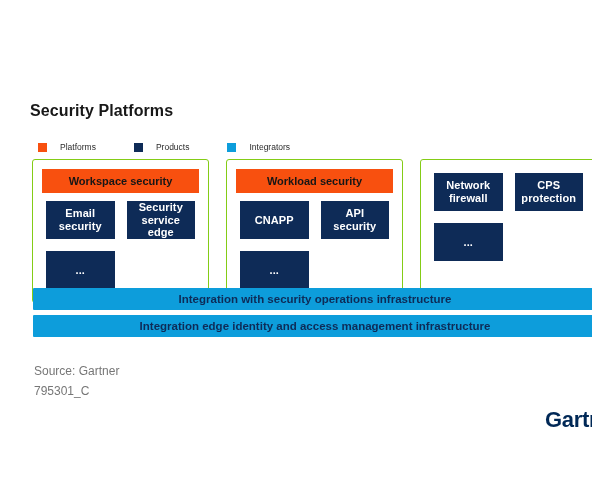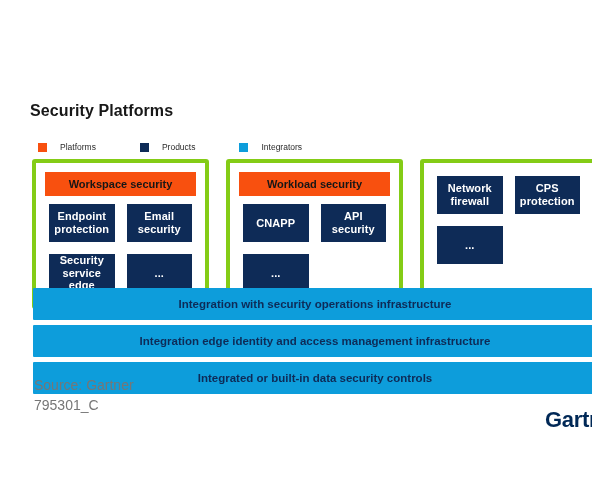--- a/index.html
+++ b/index.html
@@ -20,41 +20,41 @@
     font-weight: 700;
     color: #181818;
     letter-spacing: 0.1px;
   }
   .legend {
     position: absolute;
     left: 14px;
     top: 118px;
     display: flex;
     align-items: flex-end;
-    gap: 28px;
+    gap: 22px;
   }
   .legend-item { display: flex; align-items: center; gap: 5px; }
   .legend-swatch { width: 9px; height: 9px; display: inline-block; }
   .sw-platforms { background: #F8500F; }
   .sw-products { background: #0E2B57; }
   .sw-integrators { background: #0D9DDB; }
   .legend-label { font-size: 8.5px; color: #2b2b2b; }
 
   .boxes-row {
     position: absolute;
     left: 12px;
     top: 139px;
     width: 573px;
     display: flex;
     gap: 9px;
   }
   .platform-box {
     flex: 1;
     background: #ffffff;
-    border: 4px solid #84cc16;
+    border: 1px solid #84cc16;
     border-radius: 3px;
     padding: 5px;
   }
   .platform-header {
     height: 24px;
     background: #F8500F;
     display: flex;
     align-items: center;
     justify-content: center;
     font-size: 11px;
@@ -81,36 +81,36 @@
     padding: 0 5px;
     letter-spacing: 0.1px;
   }
   .bars {
     position: absolute;
     left: 13px;
     top: 268px;
     width: 572px;
   }
   .integration-bar {
-    height: 32px;
+    height: 22px;
     background: #0D9DDB;
     margin-bottom: 5px;
     display: flex;
     align-items: center;
     justify-content: center;
     font-size: 11.5px;
     font-weight: 700;
     color: #0E2B57;
     border-radius: 1px;
   }
   .source {
     position: absolute;
     left: 14px;
-    top: 357px;
-    font-size: 14px;
+    top: 343px;
+    font-size: 12px;
     color: #767676;
     line-height: 16px;
   }
   .gartner-logo {
     position: absolute;
     left: 529px;
     top: 391px;
     font-size: 22px;
     font-weight: 700;
     color: #002856;
@@ -138,21 +138,20 @@
       <span class="legend-swatch sw-integrators"></span>
       <span class="legend-label">Integrators</span>
     </div>
   </div>
 
   <div class="boxes-row">
 
     <div class="platform-box">
       <div class="platform-header">Workspace security</div>
       <div class="product-grid">
-        <div class="product-cell">Endpoint protection</div>
         <div class="product-cell">Email security</div>
         <div class="product-cell">Security service edge</div>
         <div class="product-cell">...</div>
       </div>
     </div>
 
     <div class="platform-box">
       <div class="platform-header">Workload security</div>
       <div class="product-grid">
         <div class="product-cell">CNAPP</div>
@@ -167,21 +166,20 @@
         <div class="product-cell">CPS protection</div>
         <div class="product-cell">...</div>
       </div>
     </div>
 
   </div>
 
   <div class="bars">
     <div class="integration-bar">Integration with security operations infrastructure</div>
     <div class="integration-bar">Integration edge identity and access management infrastructure</div>
-    <div class="integration-bar">Integrated or built-in data security controls</div>
   </div>
 
   <div class="source">
     <div>Source: Gartner</div>
     <div>795301_C</div>
   </div>
 
   <div class="gartner-logo">Gartner</div>
 
 </div>

